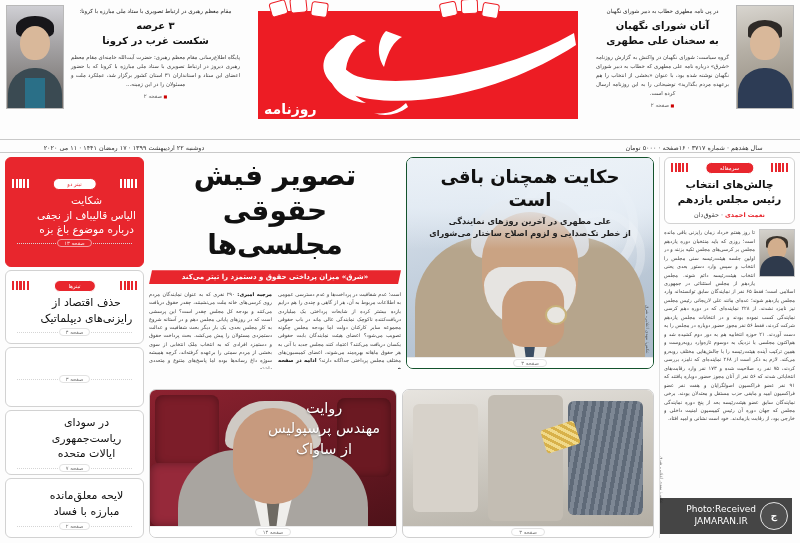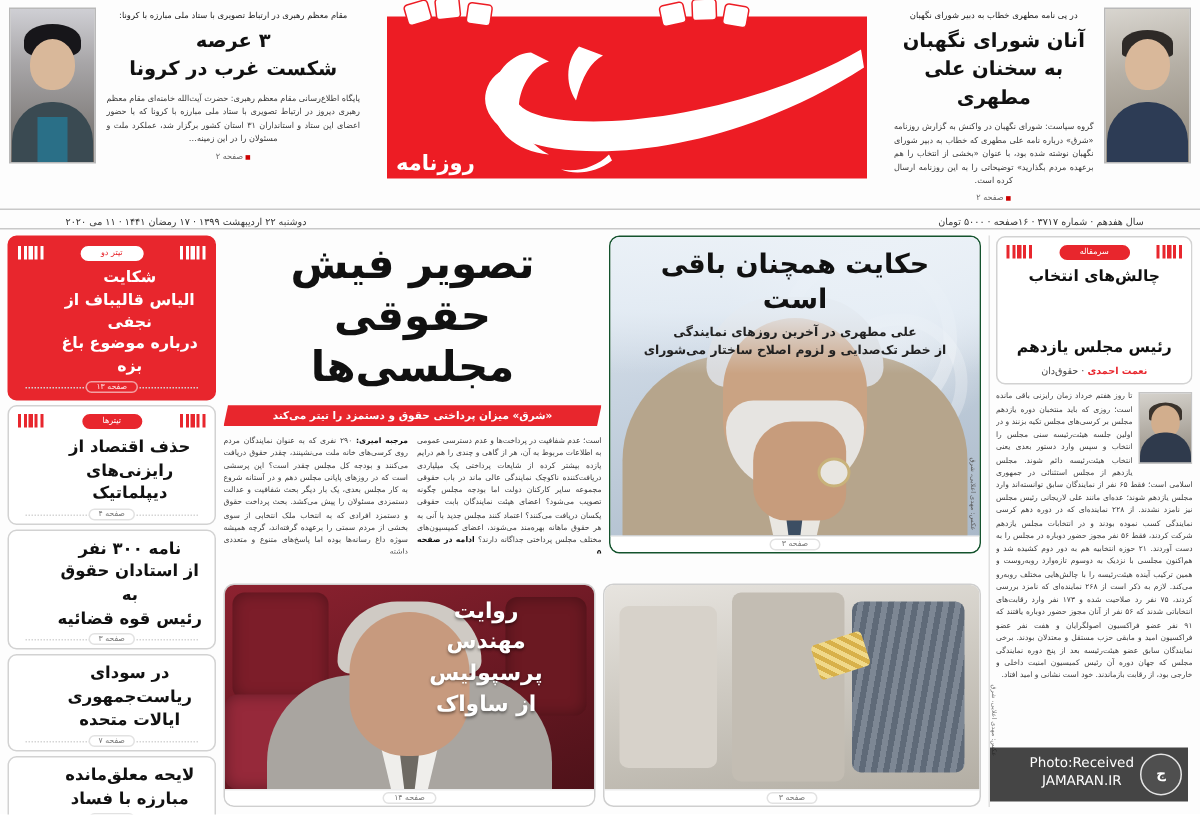--- a/index.html
+++ b/index.html
@@ -72,21 +72,21 @@
     position:absolute; left:50%; bottom:0; transform:translateX(-50%);
     width:20px; height:30px; background:#2a6f87;
   }
 
   .mast-text { flex: 1; text-align: center; padding-top: 2px; }
   .kicker {
     font-size: 5.6px; color: #222; line-height: 1.5;
     letter-spacing: .1px; margin-bottom: 4px;
   }
   .mast-head {
-    font-size: 13px; font-weight: bold; color: #111;
+    font-size: 10px; font-weight: bold; color: #111;
     line-height: 1.45; margin-bottom: 5px;
   }
   .mast-head .l2 { display: block; }
   .mast-body {
     font-size: 5.4px; color: #3a3a3a; line-height: 1.65;
     text-align: justify; text-align-last: center;
     padding: 0 2px;
   }
   .mast-page {
     font-size: 5.4px; color: #666; text-align: center;
@@ -169,21 +169,21 @@
     font-size: 5.4px; border-radius: 9px;
     padding: 2px 14px; letter-spacing: .4px;
     border: 1px solid #fff;
   }
   .rail-card.hot .tag-pill { background:#fff; color:#e8262d; border-color:#e8262d; }
   .comb { position: absolute; top: 1px; width: 17px; height: 9px; display: flex; gap: 1.5px; }
   .comb.l { left: 1px; } .comb.r { right: 1px; }
   .comb span { flex: 1; background: #e8262d; }
   .rail-card.hot .comb span { background: #fff; }
   .rail-title {
-    font-size: 11px; font-weight: bold; line-height: 1.42;
+    font-size: 11px; font-weight: normal; line-height: 1.42;
     color: #111;
     margin-left: 24px;
   }
   .rail-card.hot .rail-title { color: #fff; font-size: 10.5px; }
   .rail-page {
     font-size: 5.2px; color: #777; margin-top: 3px;
     letter-spacing: .3px; position: relative;
   }
   .rail-card.hot .rail-page { color: #ffe3e4; }
   .rail-page span {
@@ -323,21 +323,21 @@
     width:190px; height:76px; border-radius:58px 58px 0 0; background:#a9a5a0;}
   .s-shirt{ position:absolute; left:50%; bottom:0; transform:translateX(-50%);
     width:44px; height:52px; background:#efeeeb; clip-path:polygon(50% 0,100% 22%,78% 100%,22% 100%,0 22%);}
   .s-tie{ position:absolute; left:50%; bottom:0; transform:translateX(-50%);
     width:16px; height:44px; background:#6e6a63; clip-path:polygon(50% 0,100% 16%,72% 100%,28% 100%,0 16%);}
   .savak-overlay {
     position: absolute; right: 8px; top: 8px; width: 52%;
     text-align: center;
   }
   .savak-h {
-    font-size: 14.5px; font-weight: bold; color: #fff;
+    font-size: 14.5px; font-weight: normal; color: #fff;
     line-height: 1.42; text-shadow: 0 1px 2px rgba(0,0,0,.45);
   }
   .savak-h .l2, .savak-h .l3 { display: block; }
   .savak-page {
     text-align: center; font-size: 5.2px; color: #777;
     padding: 2px 0; background: #fff; border-top: 1px solid #ececec;
   }
   .savak-page span { border: 1px solid #e2e2e2; border-radius: 4px; padding: 0 7px; }
 
   
@@ -375,21 +375,21 @@
     overflow: hidden;
   }
   .edit-head {
     border: 1px solid #d2d2d2; border-radius: 6px;
     padding: 4px 5px 4px 5px; text-align: center; background: #fff;
   }
   .edit-title {
     font-size: 10.4px; font-weight: bold; color: #111;
     line-height: 1.45; margin-top: 1px;
   }
-  .edit-title .l2 { display: block; margin-top: 32px; }
+  .edit-title .l2 { display: block; }
   .edit-by {
     font-size: 6.4px; margin-top: 4px; color: #444;
     letter-spacing: .2px;
   }
   .edit-by b { color: #e8262d; }
   .edit-body {
     flex: 1; margin-top: 4px; position: relative;
     min-height: 0; overflow: hidden;
   }
   .edit-avatar {
@@ -553,25 +553,20 @@
           <span class="tag-pill">تیترها</span>
         </div>
         <div class="rail-title">
           <span>حذف اقتصاد از</span><br>
           <span>رایزنی‌های دیپلماتیک</span>
         </div>
         <div class="rail-page"><span>صفحه ۴</span></div>
       </div>
 
       <div class="rail-card" style="flex:1">
-        <div class="rail-title">
-          <span>نامه ۳۰۰ نفر</span><br>
-          <span>از استادان حقوق به</span><br>
-          <span>رئیس قوه قضائیه</span>
-        </div>
         <div class="rail-page"><span>صفحه ۳</span></div>
       </div>
 
       <div class="rail-card" style="flex:1">
         <div class="rail-title">
           <span>در سودای</span><br>
           <span>ریاست‌جمهوری</span><br>
           <span>ایالات متحده</span>
         </div>
         <div class="rail-page"><span>صفحه ۷</span></div>

